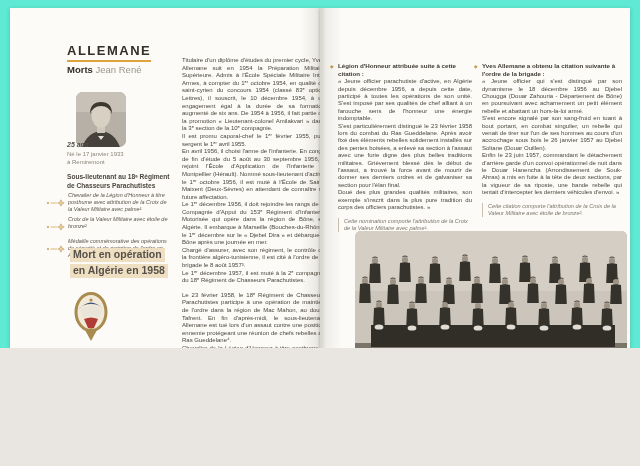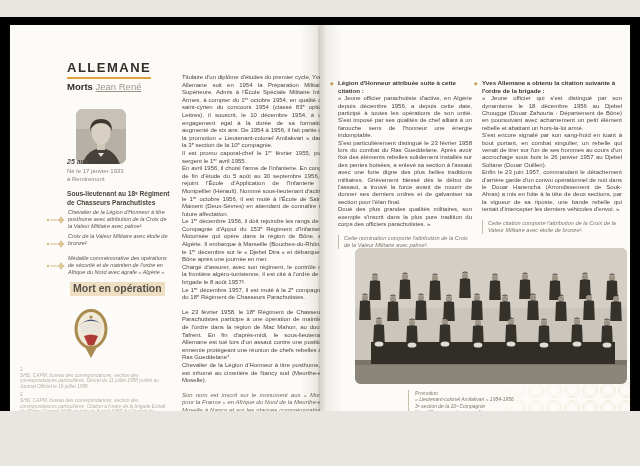--- a/index.html
+++ b/index.html
@@ -1,45 +1,45 @@
 <!DOCTYPE html>
 <html><head>
 <meta charset="utf-8">
 <style>
   * { margin:0; padding:0; box-sizing:border-box; }
   html,body { background:#e9e6e1; }
   .canvas {
-    position:relative; width:640px; height:394px; overflow:hidden;
-    background:#000000; font-family:"Liberation Sans", sans-serif; color:#4b463e;margin-top:17px;
+    position:relative; width:640px; height:348px; overflow:hidden;
+    background:#5eead4; font-family:"Liberation Sans", sans-serif; color:#4b463e;
   }
   .page { position:absolute; top:8px; height:450px; width:310px; background:#fcfbf7;
           box-shadow:0 1px 4px rgba(60,50,40,.25); }
   .page-left  { left:10px; }
   .page-right { left:320px; }
   .gutter { position:absolute; top:8px; height:450px; left:300px; width:42px; pointer-events:none;
     background:linear-gradient(90deg, rgba(80,70,55,0) 0%, rgba(80,70,55,.10) 42%, rgba(80,70,55,.22) 50%, rgba(80,70,55,.08) 62%, rgba(80,70,55,0) 100%); }
 
   
   .surname { position:absolute; left:57px; top:35px; font-size:13px; font-weight:bold;
              letter-spacing:1.5px; color:#332e28; border-bottom:2.5px solid #dfa23c;
              padding-bottom:2px; display:inline-block; }
   .given   { position:absolute; left:57px; top:56px; font-size:9.5px; }
   .given-bold { font-weight:bold; color:#332e28; }
-  .given-rest { color:#9b968c;text-decoration:underline; }
+  .given-rest { color:#9b968c; }
   .portrait { position:absolute; left:66px; top:84px; width:50px; height:55px;
               border-radius:7px; overflow:hidden; background:#b9b3a9; }
   .age    { position:absolute; left:57px; top:133px; font-size:7px; font-weight:bold; font-style:italic; color:#55504a; }
   .birth1 { position:absolute; left:57px; top:143px; font-size:6px; color:#8b867c; }
   .birth2 { position:absolute; left:57px; top:151px; font-size:6px; color:#8b867c; }
   .rank   { position:absolute; left:57px; top:165px; font-size:6.6px; font-weight:bold; color:#4b463e; line-height:8.5px; }
   .decorations { position:absolute; left:36px; top:184px; width:124px; list-style:none; }
   .decorations li { display:flex; align-items:flex-start; margin-bottom:3px; }
   .medal { flex:0 0 22px; padding-top:1px; }
   .dec-text { font-size:5.5px; font-style:italic; line-height:7px; color:#5a544b; }
-  .death { position:absolute; left:60px; top:255px; line-height:13px; }
+  .death { position:absolute; left:60px; top:238px; line-height:13px; }
   .hl { display:inline-block; background:#efdfc2; color:#55504a; font-size:10.5px; font-weight:bold;
         padding:0 3px 1px 3px; }
   .badge { position:absolute; left:62px; top:284px; width:38px; height:50px; }
   .footnotes { position:absolute; left:10px; top:342px; width:150px; }
   .fn { margin-bottom:3px; }
   .fn-n { font-size:4.8px; color:#b4afa5; line-height:5.6px; }
   .fn-t { font-size:4.8px; color:#b4afa5; line-height:5.6px; font-style:italic; }
 
   
   .bio { position:absolute; left:172px; top:49px; width:143px; }
@@ -138,20 +138,21 @@
               <line x1="4.5" y1="4" x2="11" y2="4" stroke="#ca9b4e" stroke-width="0.7"></line>
               <path d="M15,0.8 L16,3 L18.2,4 L16,5 L15,7.2 L14,5 L11.8,4 L14,3 Z" fill="#e9cf9c" stroke="#b08d4a" stroke-width="0.5"></path>
             </svg>
         </span>
         <span class="dec-text">Médaille commémorative des opérations de sécurité et de maintien de l'ordre en Afrique du Nord avec agrafe « Algérie »</span>
       </li>
     </ul>
 
     <div class="death">
       <span class="hl">Mort en opération</span><br>
+      <span class="hl">en Algérie en 1958</span>
     </div>
 
     <div class="badge">
       <svg width="38" height="50" viewBox="0 0 38 50">
         <ellipse cx="19" cy="20" rx="15" ry="18.5" fill="#f2ead8" stroke="#a98b4f" stroke-width="3"></ellipse>
         <path d="M19,36 L13,38 L19,49 L25,38 Z" fill="#a98b4f"></path>
         <path d="M7,17 Q19,4 31,17 Q27,12 19,12 Q11,12 7,17 Z" fill="#44547f"></path>
         <path d="M8,18 Q19,10 30,18 L27,26 Q19,22 11,26 Z" fill="#e8e4da"></path>
         <path d="M12,27 Q19,24 26,27 L22,36 L16,36 Z" fill="#b03a34"></path>
         <circle cx="19" cy="8" r="1.6" fill="#a98b4f"></circle>

